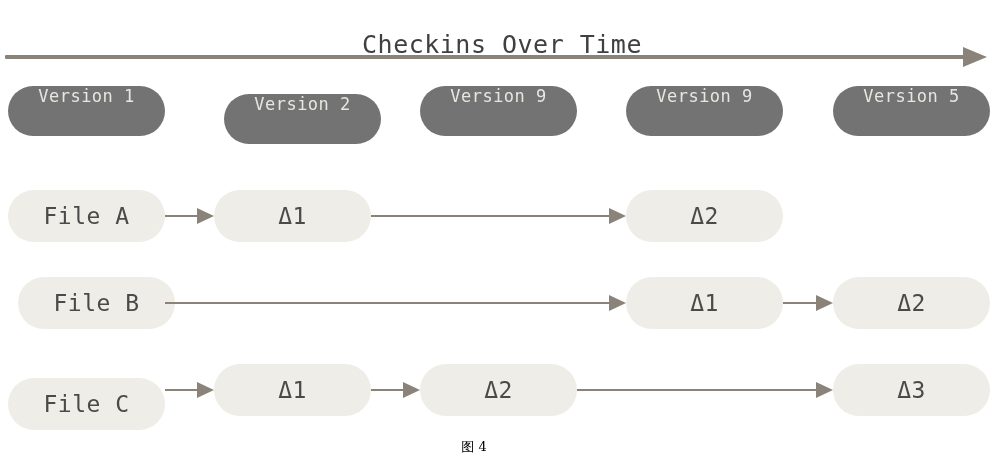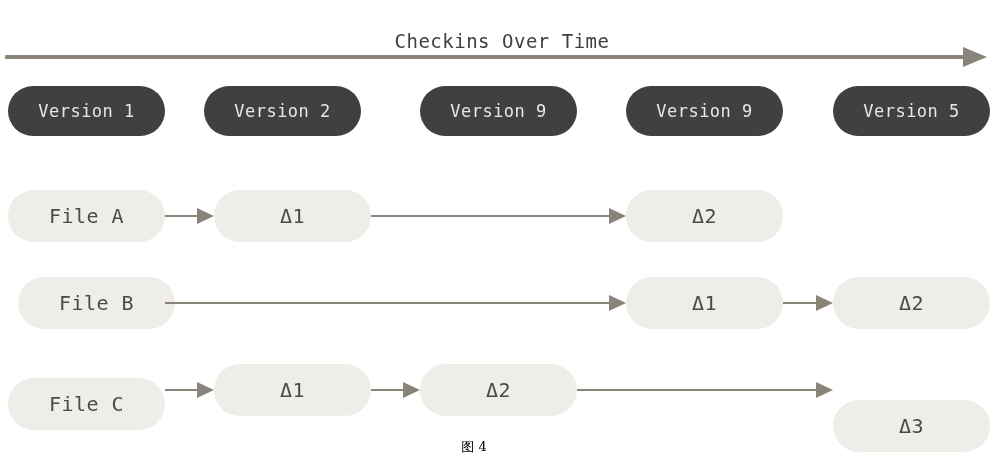--- a/index.html
+++ b/index.html
@@ -24,21 +24,21 @@
   }
 
   
   .axis-title {
     position: absolute;
     left: 0;
     top: 30px;
     width: 1004px;
     text-align: center;
     font-family: "DejaVu Sans Mono", "Liberation Mono", monospace;
-    font-size: 19px;
+    font-size: 25px;
     color: #41403e;
     letter-spacing: 0.5px;
     white-space: nowrap;
   }
   .axis-line {
     position: absolute;
     left: 5px;
     top: 55px;
     width: 962px;
     height: 4px;
@@ -56,45 +56,45 @@
     border-left: 24px solid #8a8379;
   }
 
   
   .badge {
     position: absolute;
     top: 86px;
     width: 157px;
     height: 50px;
     border-radius: 25px;
-    background: #404040;
+    background: #737373;
     color: #e8e6e0;
     display: flex;
-    align-items: center;
+    align-items: flex-start;
     justify-content: center;
     font-family: "DejaVu Sans Mono", "Liberation Mono", monospace;
     font-size: 17px;
     letter-spacing: 0.5px;
     box-sizing: border-box;
     white-space: nowrap;
   }
 
   
   .node {
     position: absolute;
     width: 157px;
     height: 52px;
     border-radius: 26px;
     background: #efede7;
     color: #4a4a48;
     display: flex;
     align-items: center;
     justify-content: center;
     font-family: "DejaVu Sans Mono", "Liberation Mono", monospace;
-    font-size: 20px;
+    font-size: 23px;
     letter-spacing: 0.5px;
     box-sizing: border-box;
     white-space: nowrap;
   }
 
   
   .conn {
     position: absolute;
     height: 2px;
     background: #8a8379;
@@ -126,21 +126,21 @@
 
 <div id="diagram">
 
   <div class="axis-title">Checkins Over Time</div>
   <div class="axis-line"></div>
   <div class="axis-head"></div>
 
   <div class="badge" style="left:8px;">
       <span>Version 1</span>
     </div>
-  <div class="badge" style="left:204px;">
+  <div class="badge" style="left:224px;margin-top:8px;">
       <span>Version 2</span>
     </div>
   <div class="badge" style="left:420px;">
       <span>Version 9</span>
     </div>
   <div class="badge" style="left:626px;">
       <span>Version 9</span>
     </div>
   <div class="badge" style="left:833px;">
       <span>Version 5</span>
@@ -182,19 +182,19 @@
   <div class="node" style="left:214px; top:364px;">
       <span>Δ1</span>
     </div>
   <div class="conn" style="left:371px; top:389px; width:36px;"></div>
   <div class="conn-head" style="left:403px; top:382px;"></div>
   <div class="node" style="left:420px; top:364px;">
       <span>Δ2</span>
     </div>
   <div class="conn" style="left:577px; top:389px; width:239px;"></div>
   <div class="conn-head" style="left:816px; top:382px;"></div>
-  <div class="node" style="left:833px; top:364px;margin-top:36px;">
+  <div class="node" style="left:833px; top:364px;">
       <span>Δ3</span>
     </div>
 
   <div class="caption">图 4</div>
 
 </div>
 
 </body></html>

